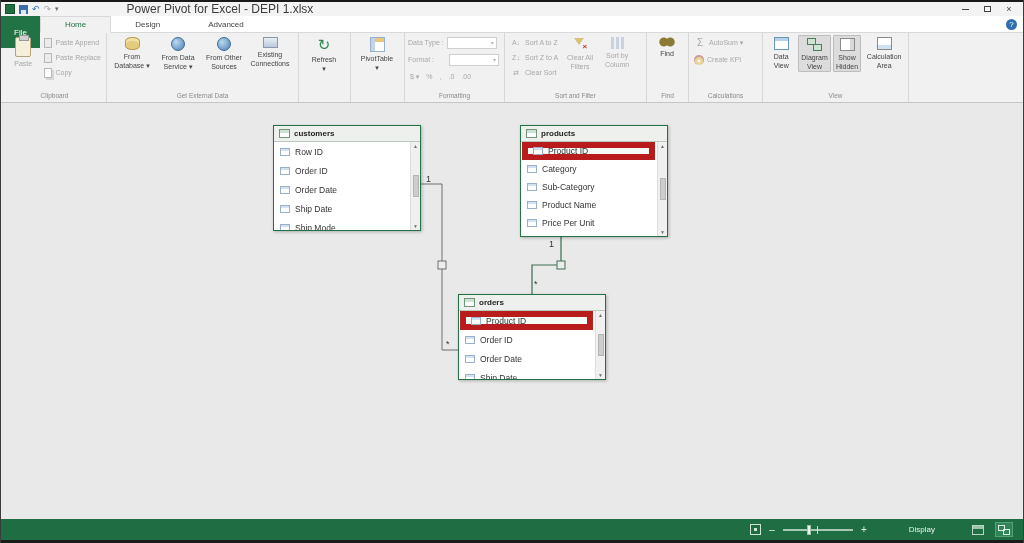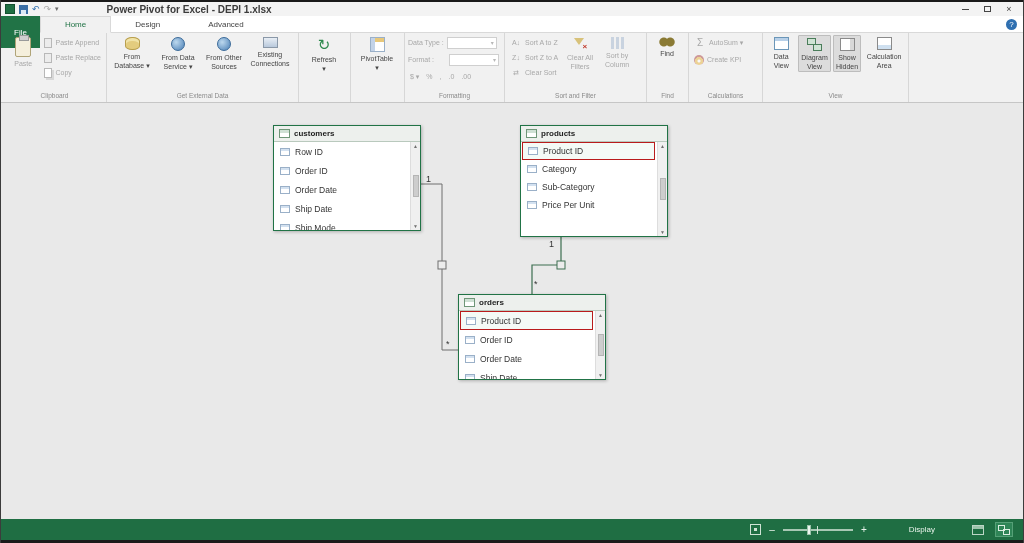--- a/index.html
+++ b/index.html
@@ -11,21 +11,21 @@
 
   
   .titlebar { height:14px; background:#f3f3f3; display:flex; align-items:center; padding:0 4px; gap:4px; }
   .app-icon { width:10px; height:10px; background:#1e6e42; border:1px solid #14512f; }
   .save-icon { width:9px; height:9px; background:#3a6ea5; position:relative; }
   .save-icon::after { content:""; position:absolute; left:2px; bottom:0; width:5px; height:4px; background:#dce8f4; }
   .qat-glyph { font-size:9px; line-height:10px; }
   .undo-c { color:#2f6fb0; }
   .redo-c { color:#a8a8a8; }
   .dd-c { color:#6a6a6a; font-size:7px; }
-  .title-text { margin-left:44px; color:#3c3c3c; font-size:10px; white-space:nowrap;font-weight:bold; }
+  .title-text { margin-left:64px; color:#3c3c3c; font-size:12px; white-space:nowrap; }
   .win-controls { margin-left:auto; display:flex; align-items:center; gap:10px; padding-right:4px; }
   .win-btn { width:12px; height:11px; display:flex; align-items:center; justify-content:center; color:#444; font-size:9px; }
   .min-shape { width:7px; height:1px; background:#444; display:inline-block; }
   .restore-shape { width:7px; height:6px; border:1px solid #444; display:inline-block; }
 
   
   .tabsrow { height:17px; background:#fff; display:flex; align-items:stretch; position:relative; border-bottom:1px solid #d9d9d9; }
   .tab-file { background:#217346; color:#fff; padding:16px 13px; display:flex; align-items:center; font-size:8px; }
   .tab { padding:0 24px; display:flex; align-items:center; color:#444; font-size:8px; }
   .tab.active { background:#f1f1f1; border:1px solid #d9d9d9; border-bottom:1px solid #f1f1f1; margin-bottom:-1px; color:#217346; }
@@ -76,21 +76,21 @@
   
   .diagram { position:relative; flex:1; background:#e9e9e9; overflow:hidden; }
   .rel-svg { position:absolute; left:0; top:0; }
   .tablebox { position:absolute; width:148px; background:#fff; border:1px solid #217346; box-shadow:1px 1px 3px rgba(0,0,0,.25); display:flex; flex-direction:column; }
   .tbl-header { height:16px; background:#edf0ed; border-bottom:1px solid #b9c9bd; display:flex; align-items:center; gap:4px; padding:0 5px; font-size:8px; font-weight:bold; color:#1e1e1e; }
   .ic-tbl { width:11px; height:9px; border:1px solid #6f9678; background:linear-gradient(to bottom,#cfe0d4 0 3px,#fff 3px); }
   .tbl-body { position:relative; flex:1; overflow:hidden; padding-right:11px; }
   .frow { display:flex; align-items:center; gap:5px; padding:0 3px 0 6px; font-size:8.5px; color:#333; }
   .t-cust .frow, .t-ord .frow { height:19px; }
   .t-prod .frow { height:18px; }
-  .frow.selected { border:1px solid #b91c1c; background:#f4faf6; margin:0 1px; padding-left:5px; }
+  .frow.selected { border:6px solid #b91c1c; background:#f4faf6; margin:0 1px; padding-left:5px; }
   .ic-field { width:10px; height:8px; border:1px solid #9ab0c8; background:linear-gradient(to bottom,#d3e1f0 0 2px,#fff 2px); }
   .tbl-scroll { position:absolute; right:0; top:0; bottom:0; width:10px; background:#f0f0f0; border-left:1px solid #ddd; display:flex; flex-direction:column; align-items:center; justify-content:space-between; padding:1px 0; }
   .tbl-scroll .arr { font-size:5px; color:#707070; line-height:6px; }
   .tbl-scroll .thumb { width:6px; flex:0 0 22px; background:#cdcdcd; border:1px solid #b5b5b5; }
   .card { position:absolute; font-size:9px; color:#333; }
 
   
   .statusbar { height:21px; background:#1f6e43; display:flex; align-items:center; justify-content:flex-end; gap:8px; padding:0 10px; color:#eaf4ec; }
   .ic-fit { width:11px; height:11px; border:1px solid #cfe3d4; position:relative; }
   .ic-fit::after { content:""; position:absolute; left:3px; top:3px; width:3px; height:3px; background:#cfe3d4; }
@@ -376,20 +376,24 @@
         <div class="frow">
             <span class="ic ic-field"></span>
             <span>Category</span>
           </div>
         <div class="frow">
             <span class="ic ic-field"></span>
             <span>Sub-Category</span>
           </div>
         <div class="frow">
             <span class="ic ic-field"></span>
+            <span>Product Name</span>
+          </div>
+        <div class="frow">
+            <span class="ic ic-field"></span>
             <span>Price Per Unit</span>
           </div>
         <div class="tbl-scroll">
           <span class="arr">▲</span>
           <span class="thumb"></span>
           <span class="arr">▼</span>
         </div>
       </div>
     </div>
 

